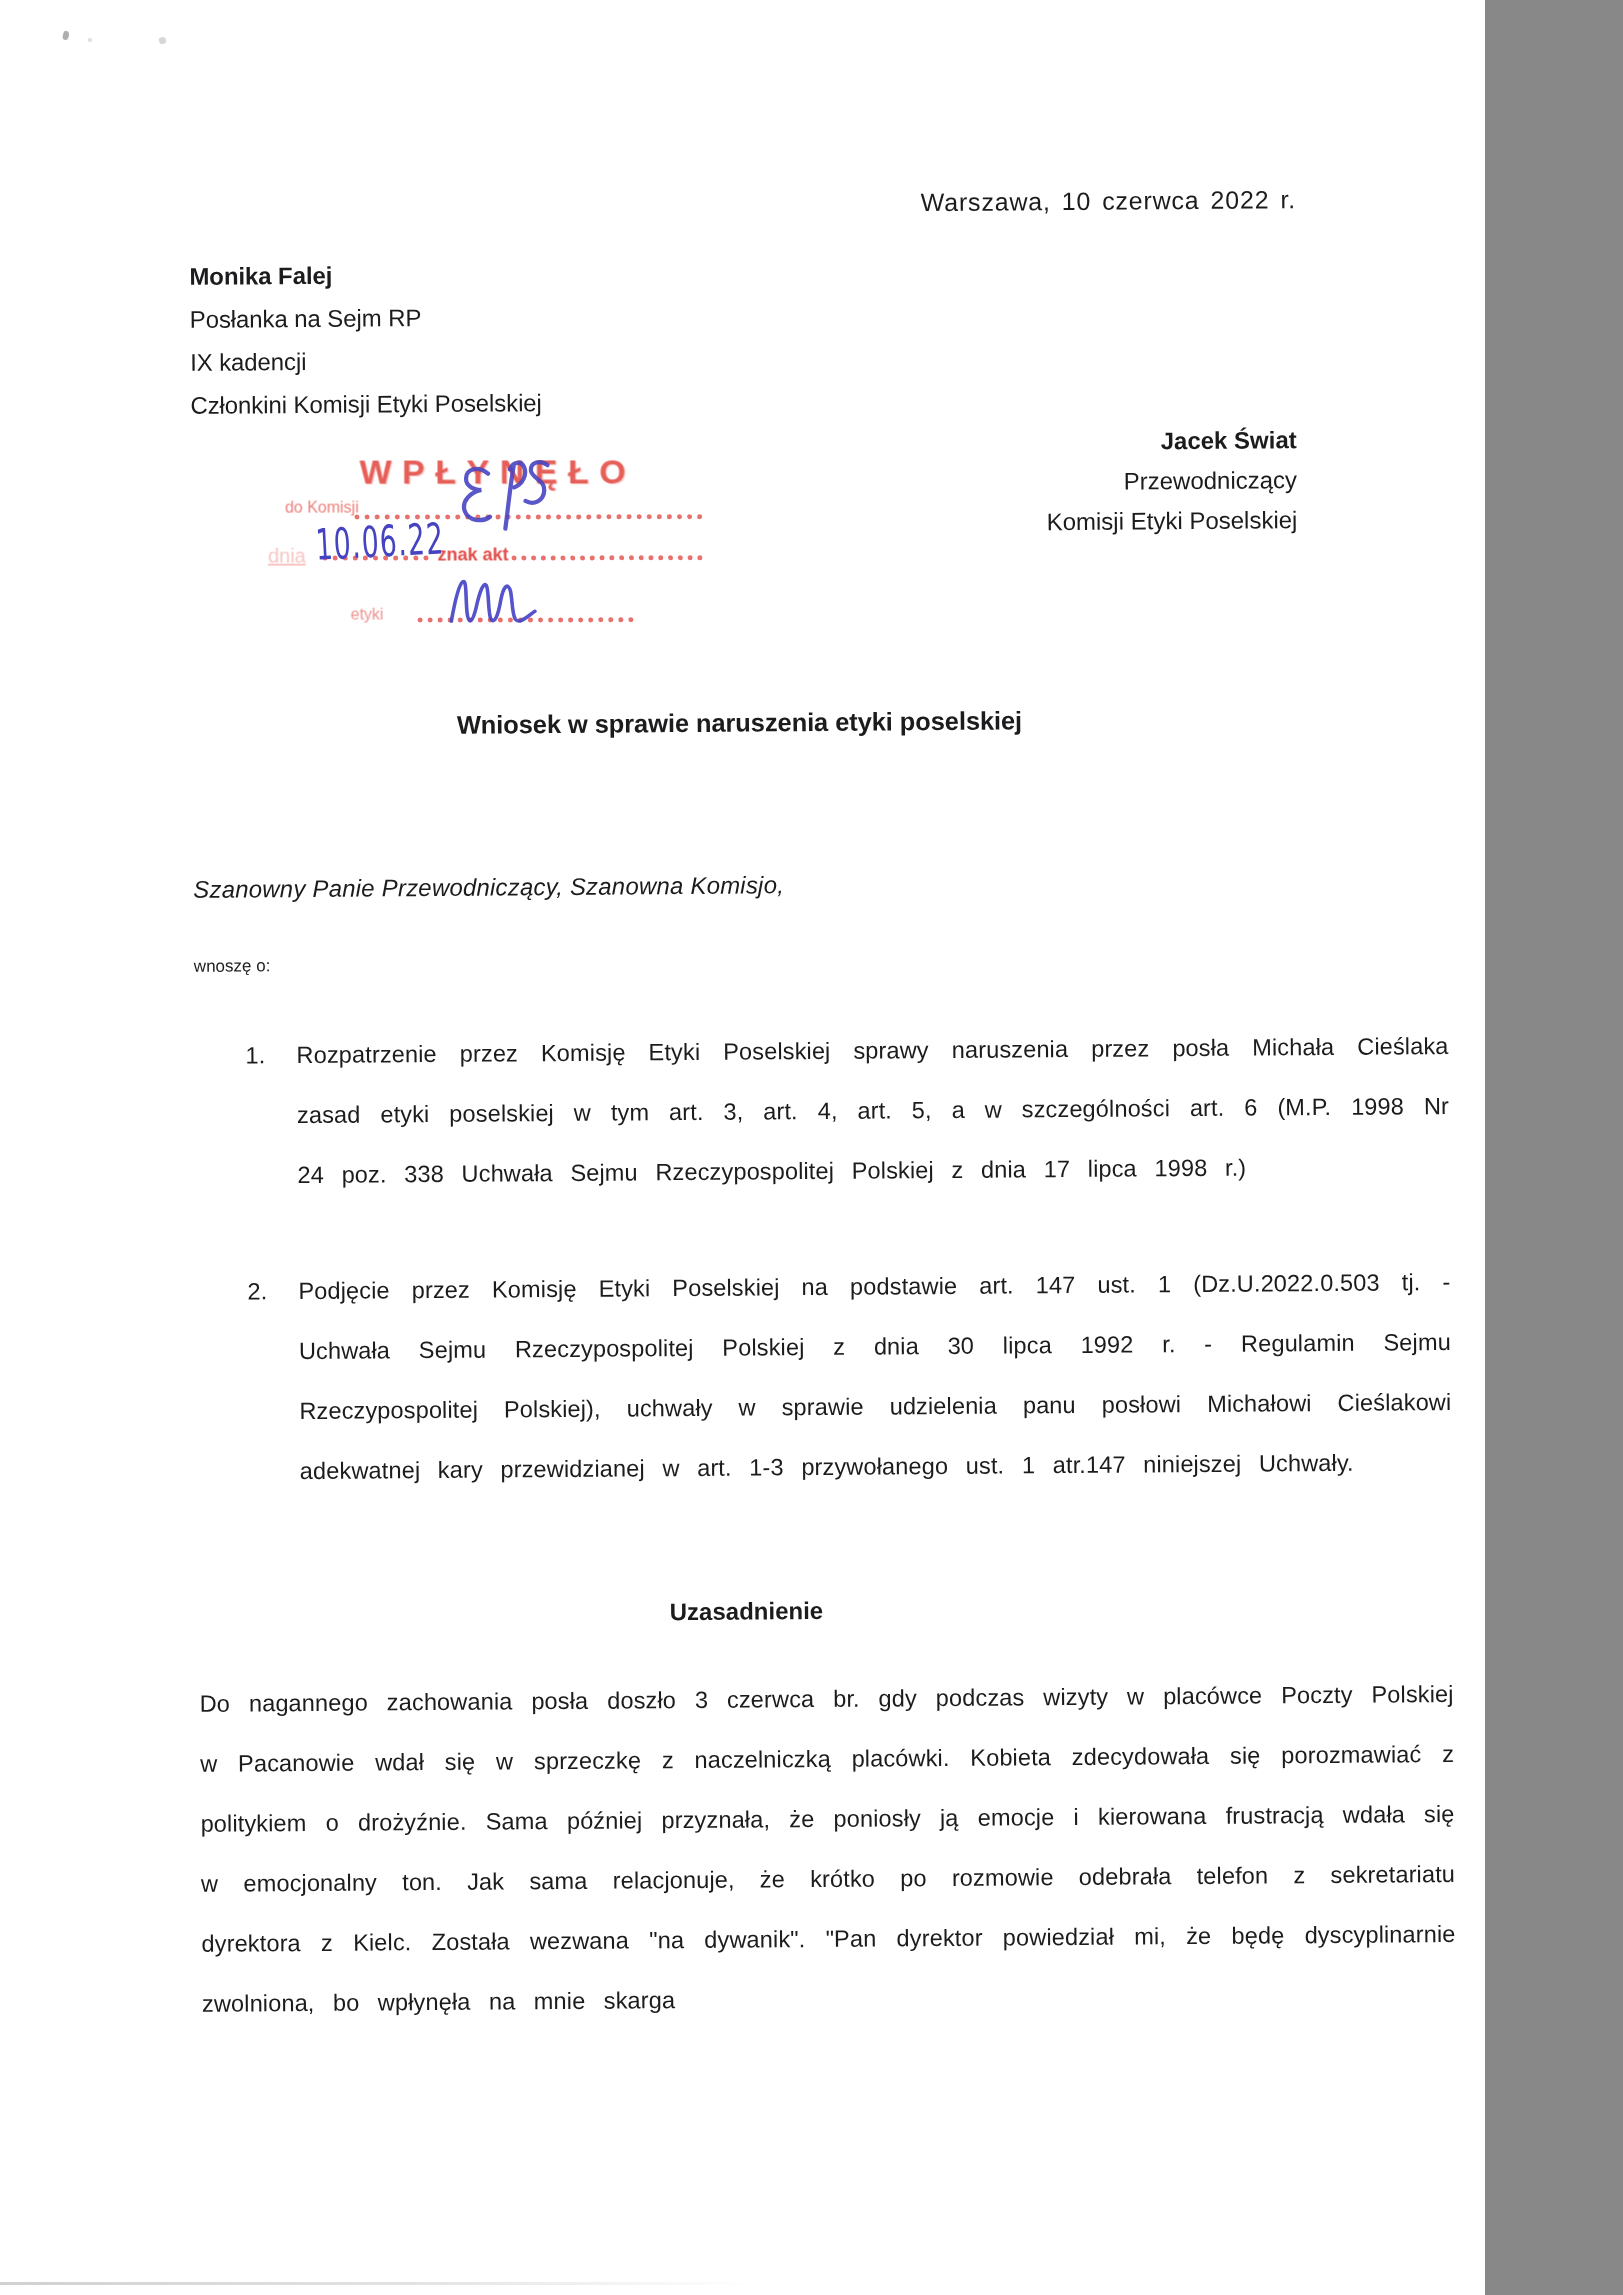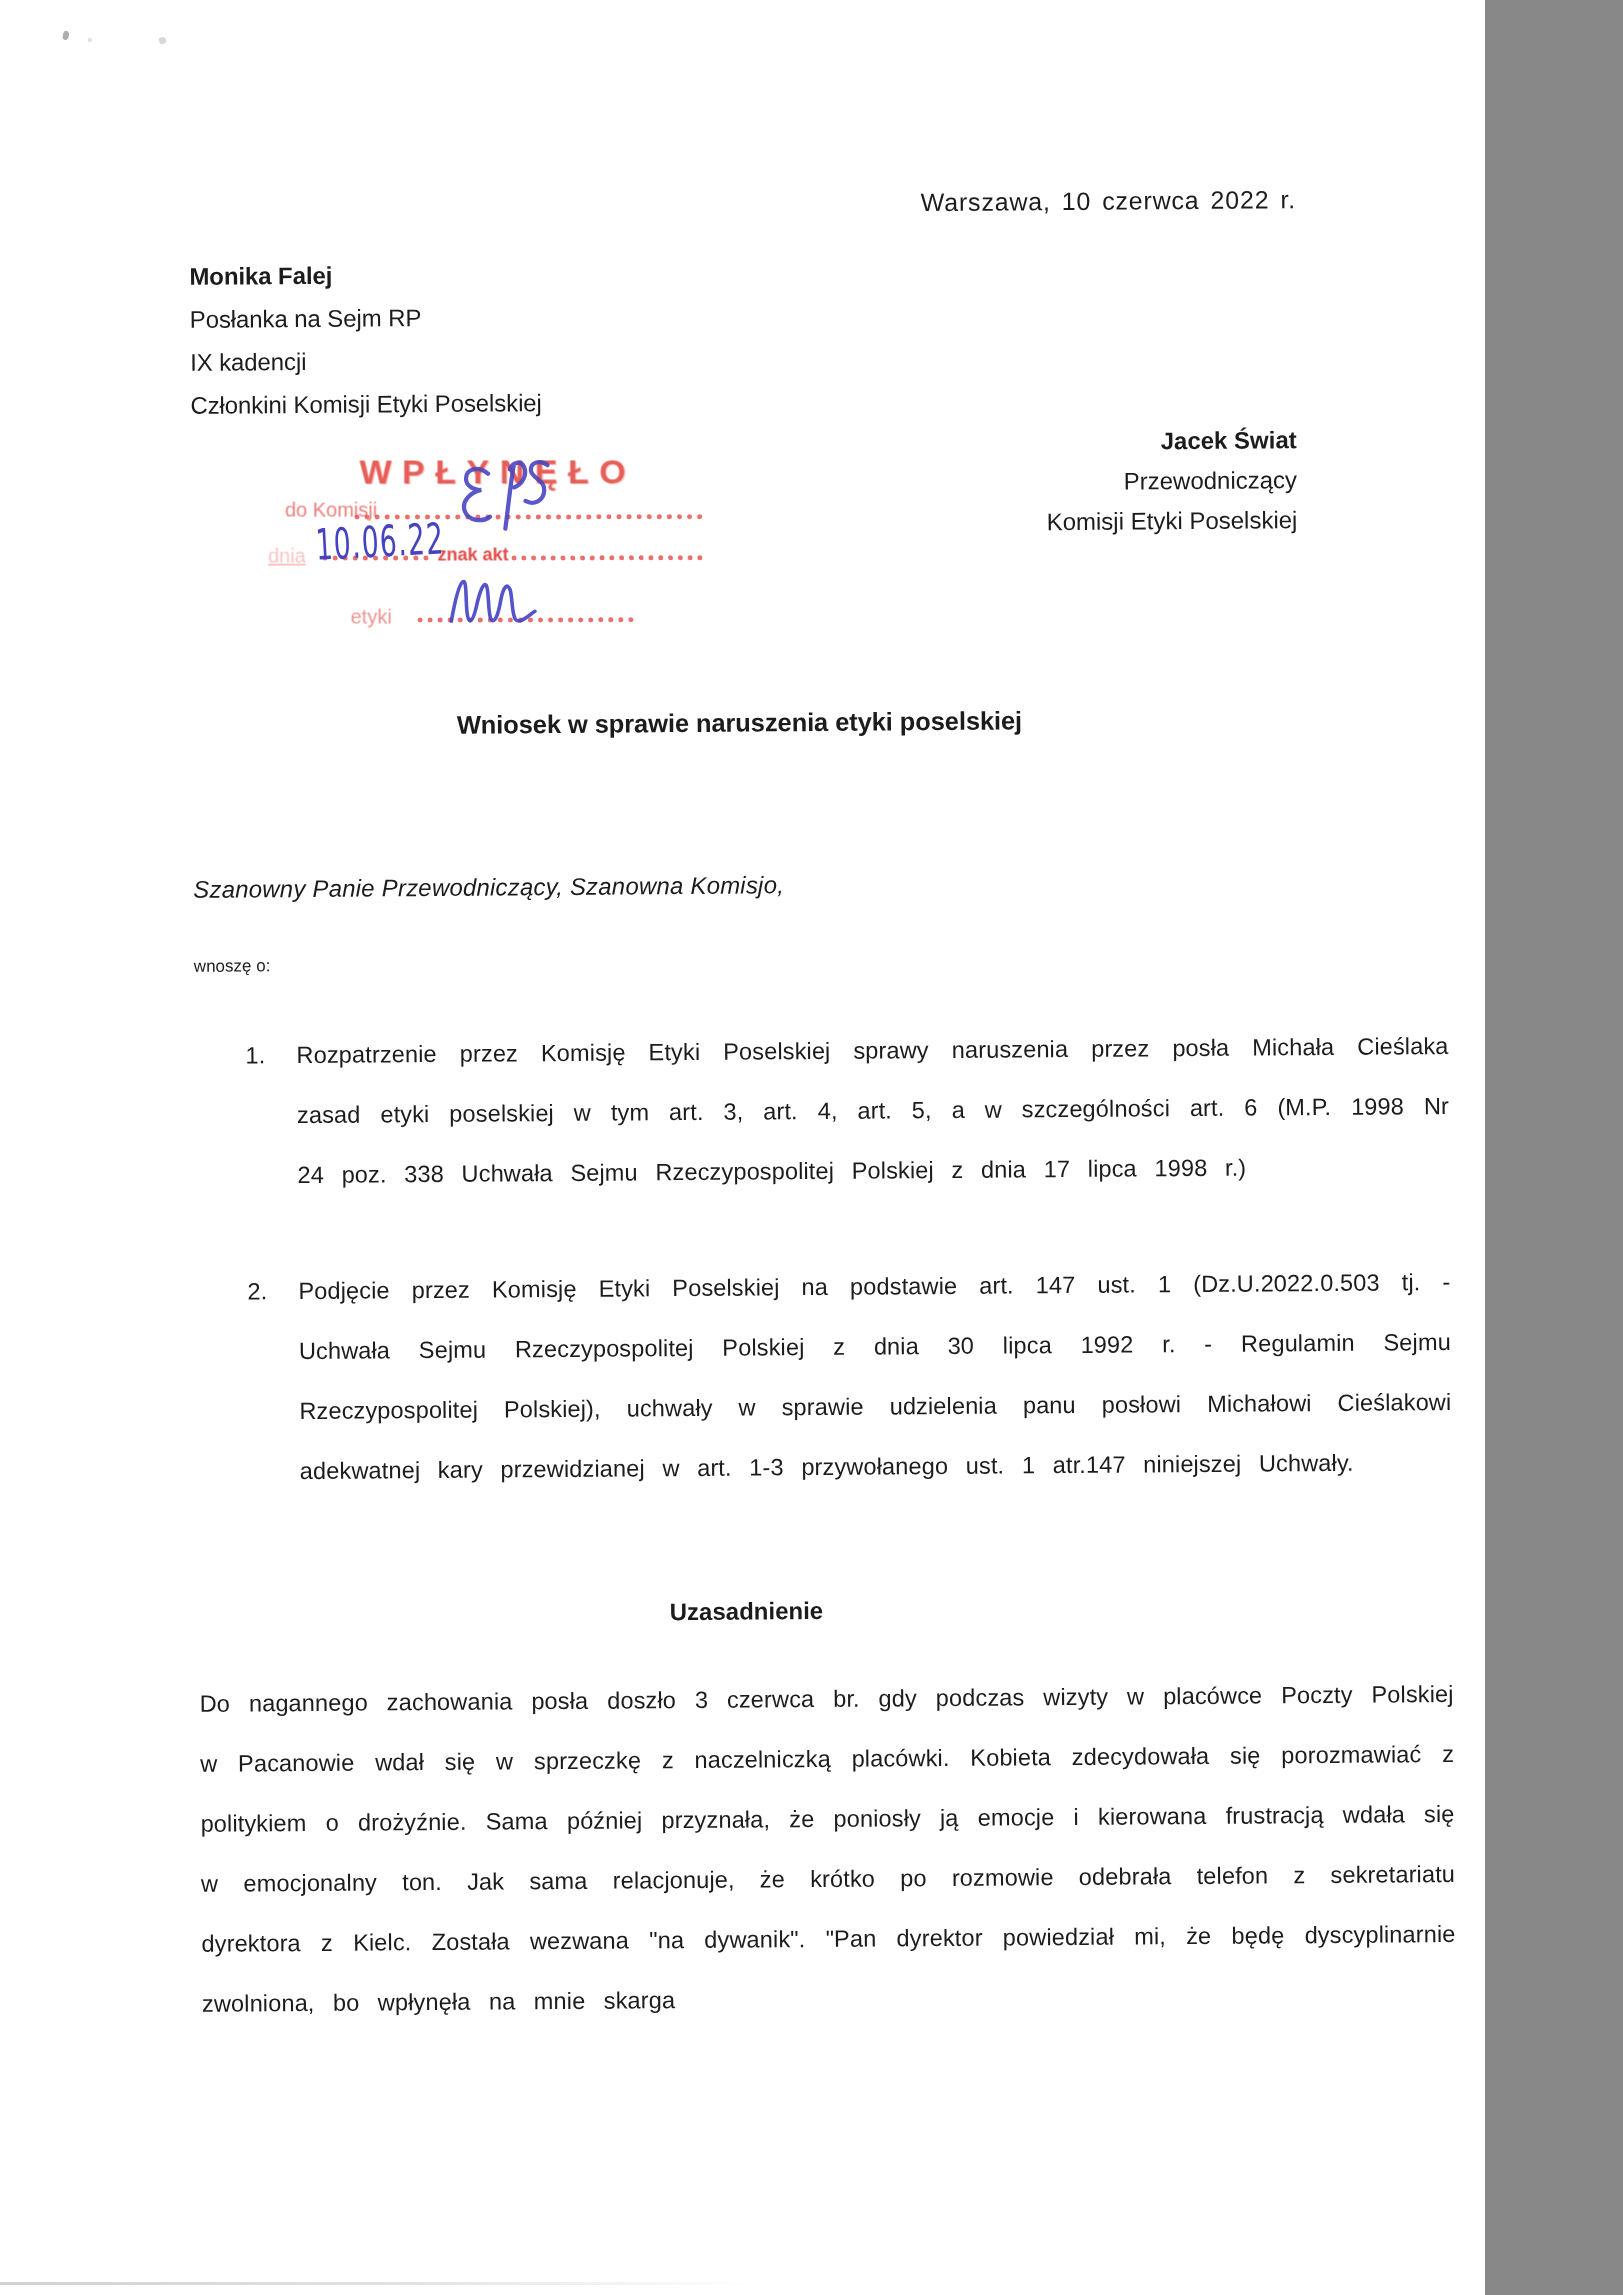--- a/index.html
+++ b/index.html
@@ -37,21 +37,21 @@
     position: absolute; left: 275px; top: 450px; width: 452px; height: 190px;
     transform: rotate(0.4deg);
   }
   .stamp-header {
     position: absolute; left: 89px; top: 0;
     font-size: 34px; font-weight: bold; letter-spacing: 10.5px;
     color: rgba(228, 78, 72, 0.88);
     text-shadow: 1.3px 0.7px 0 rgba(228,78,72,0.28);
     filter: blur(0.2px);
   }
-  .s-label { position: absolute; font-size: 20px; color: rgba(228,78,72,0.72); filter: blur(0.3px); }
+  .s-label { position: absolute; font-size: 16px; color: rgba(228,78,72,0.72); filter: blur(0.3px); }
   .s-to     { left: 14.4px;  top: 46px; }
   .s-dnia   { left: -2.6px;  top: 92px; font-size: 20px; opacity: 0.45; filter: blur(0.5px); text-decoration: underline; }
   .s-znak   { left: 167px; top: 92px; font-weight: bold; font-size: 18px; color: rgba(225,60,55,0.92); }
   .s-podpis { left: 80px; top: 153px; opacity: 0.85; }
   .s-dots { position: absolute; height: 0; border-bottom: 5.2px dotted rgba(228,78,72,0.8); }
   .dots1  { left: 84px; top: 62px;  width: 348px; }
   .dots2a { left: 52px;  top: 103px; width: 106px; }
   .dots2b { left: 241px; top: 103px; width: 191px; }
   .dots3  { left: 147px; top: 165px; width: 216px; }
 

